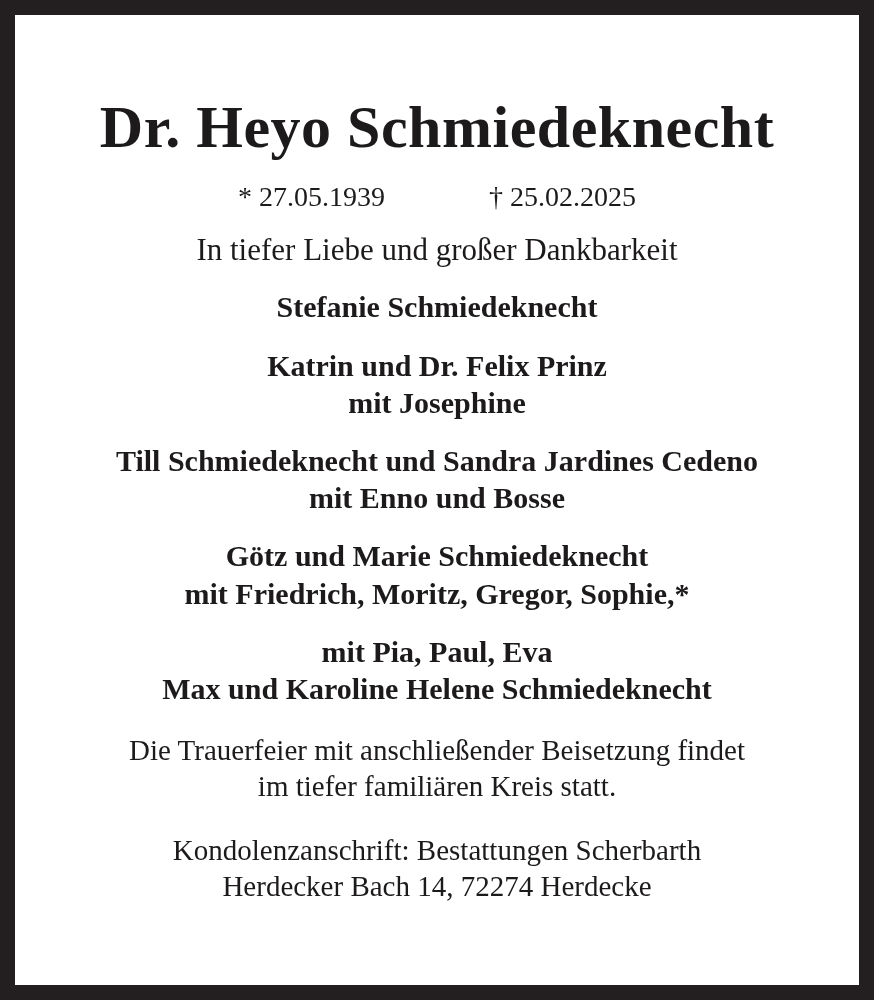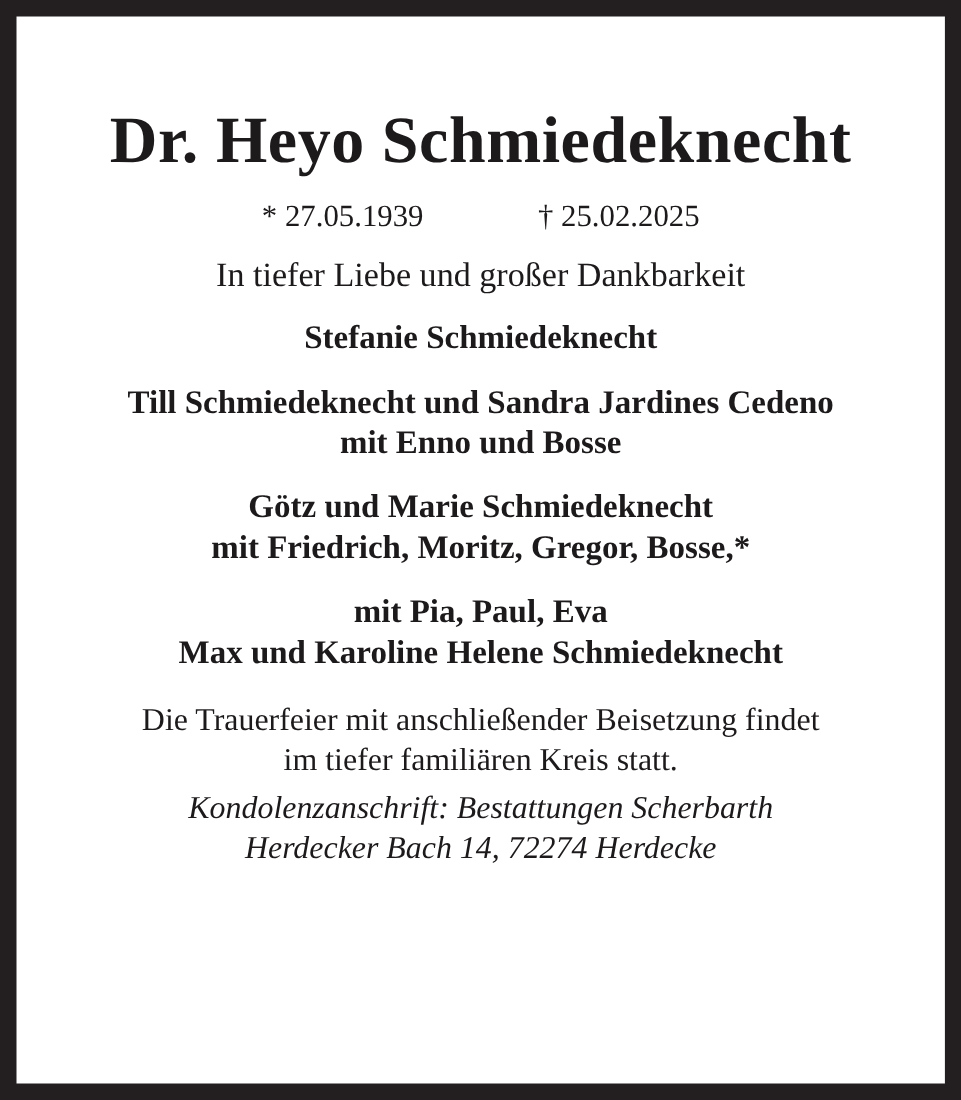--- a/index.html
+++ b/index.html
@@ -60,21 +60,21 @@
     margin:21px 0 0 0;
     font-size:30px;
     font-weight:bold;
     line-height:1.24;
   }
   .info{
     font-size:29px;
     line-height:1.24;
     margin:26px 0 0 0;
   }
-  .info.condolence{margin-top:8px;font-style:italic;}
+  .info.condolence{margin-top:28px;}
 </style>
 </head>
 <body>
 
 <div class="sheet">
   <div class="notice">
 
 
     <h1 class="name">Dr. Heyo Schmiedeknecht</h1>
 
@@ -84,29 +84,33 @@
     </div>
 
     <p class="dedication">In tiefer Liebe und großer Dankbarkeit</p>
 
     <div class="mourners">
 
       <p class="group">
         <span class="line">Stefanie Schmiedeknecht</span>
       </p>
 
+      <p class="group">
+        <span class="line">Katrin und Dr. Felix Prinz</span>
+        <span class="line">mit Josephine</span>
+      </p>
 
       <p class="group">
         <span class="line">Till Schmiedeknecht und Sandra Jardines Cedeno</span>
         <span class="line">mit Enno und Bosse</span>
       </p>
 
       <p class="group">
         <span class="line">Götz und Marie Schmiedeknecht</span>
-        <span class="line">mit Friedrich, Moritz, Gregor, Bosse,*</span>
+        <span class="line">mit Friedrich, Moritz, Gregor, Sophie,*</span>
       </p>
 
       <p class="group">
         <span class="line">mit Pia, Paul, Eva</span>
         <span class="line">Max und Karoline Helene Schmiedeknecht</span>
       </p>
 
     </div>
 
     <p class="info funeral">

